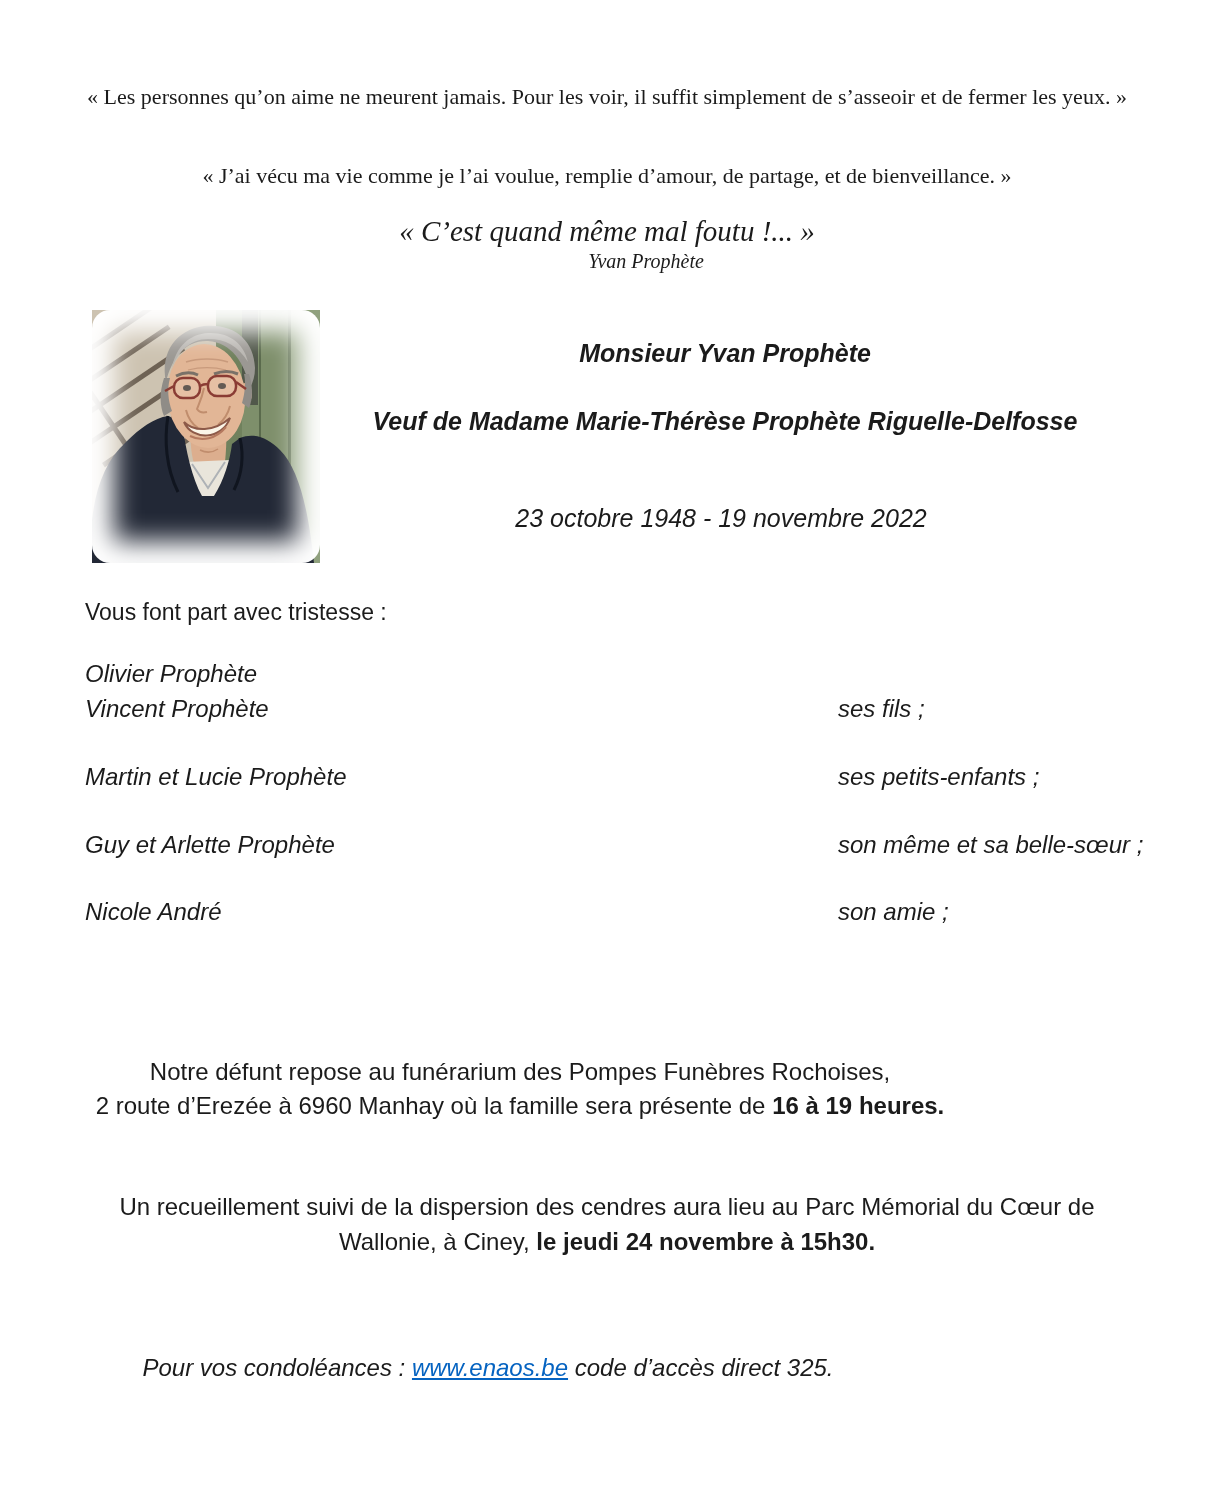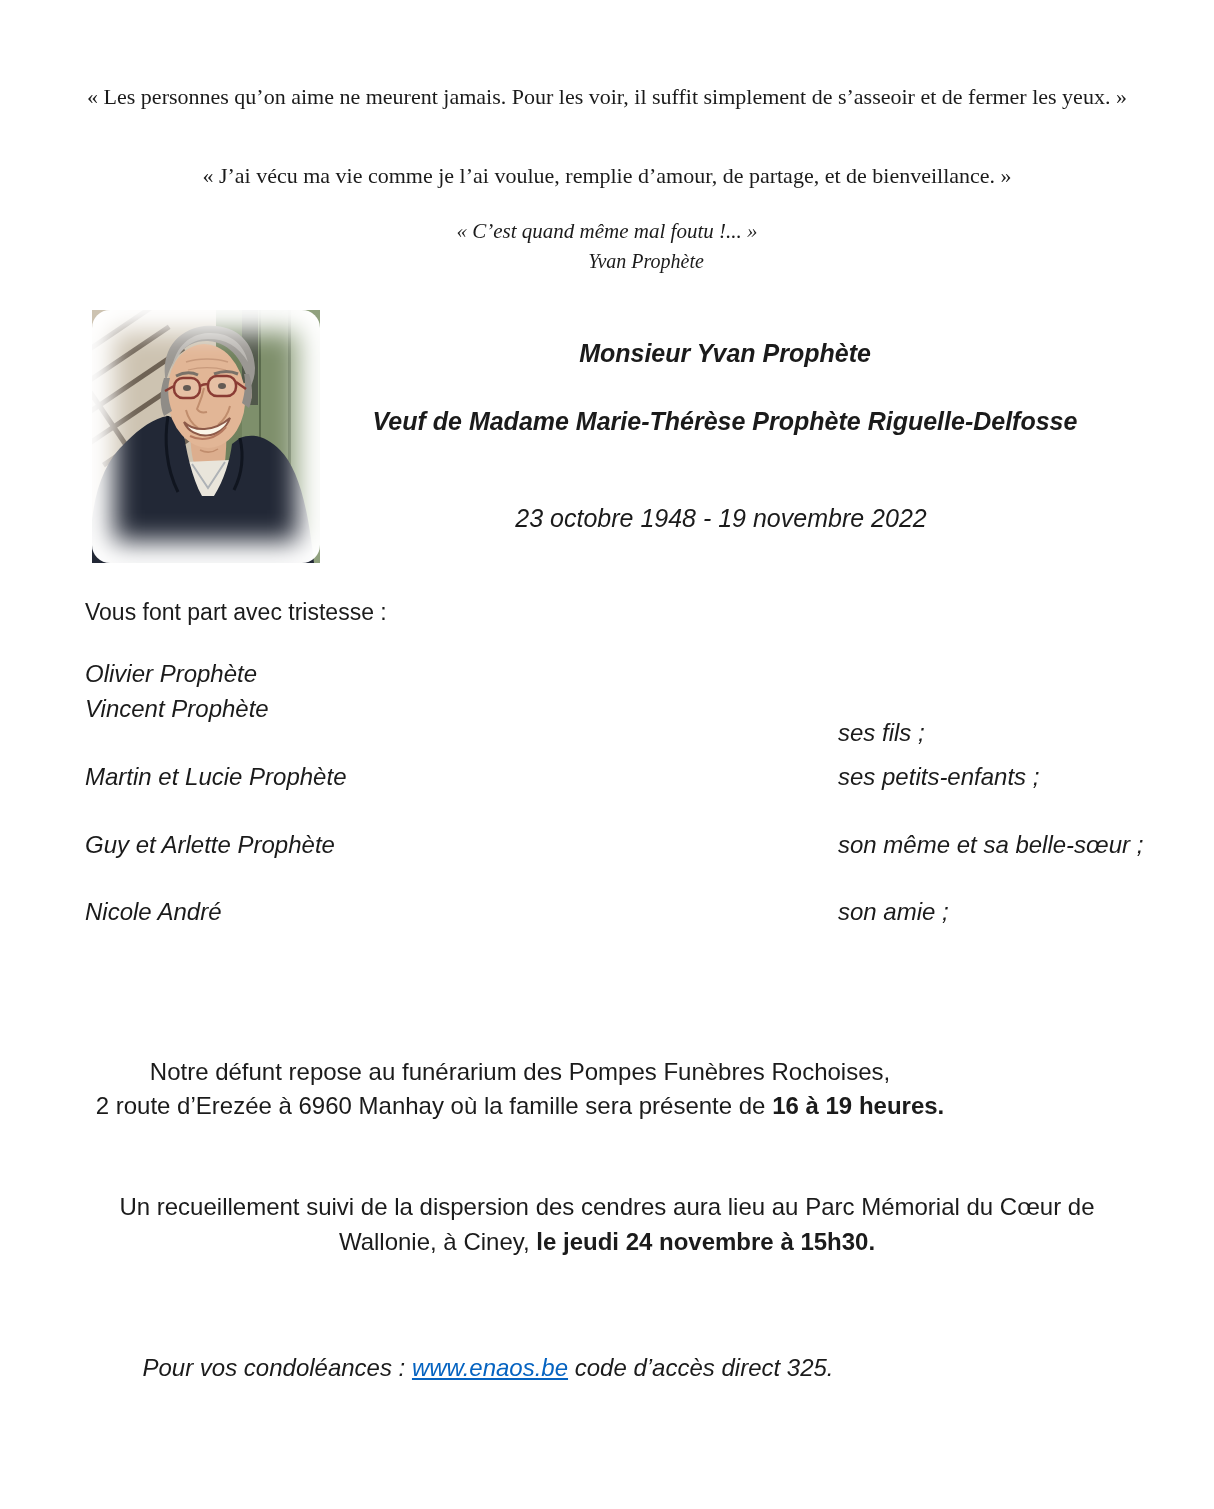--- a/index.html
+++ b/index.html
@@ -12,42 +12,42 @@
     overflow:hidden;
   }
   .abs{position:absolute;}
   .serif{font-family:"Liberation Serif","DejaVu Serif",serif;}
   .center{text-align:center;}
   .it{font-style:italic;}
   .b{font-weight:700;}
 
   #quote1{top:82px;left:82px;width:1050px;font-size:22px;line-height:30px;}
   #quote2{top:161px;left:0;width:1214px;font-size:22px;line-height:30px;}
-  #quote3{top:216px;left:0;width:1214px;font-size:21px;line-height:30px;}
+  #quote3{top:216px;left:0;width:1214px;font-size:29px;line-height:30px;}
   #quote3-attrib{top:247px;left:0;width:1214px;padding-left:78px;box-sizing:border-box;font-size:20px;line-height:28px;}
 
   #photo{left:92px;top:310px;width:228px;height:253px;}
   #photo svg{display:block;width:228px;height:253px;}
   #photo::after{
     content:"";position:absolute;inset:0;
     box-shadow:inset 0 0 26px 22px #ffffff;
     border-radius:18px;
     pointer-events:none;
   }
 
   #main-title{top:336px;left:320px;width:810px;font-size:25px;line-height:34px;}
   #subtitle{top:404px;left:320px;width:810px;font-size:25px;line-height:34px;}
   #dates{top:501px;left:316px;width:810px;font-size:25px;line-height:34px;}
 
   #intro{top:596px;left:85px;font-size:23px;line-height:32px;}
 
   .fam-name{left:85px;font-size:24px;line-height:32px;}
   .fam-rel{left:838px;font-size:24px;line-height:32px;}
   #fam-name-0{top:658px;}
-  #fam-name-1{top:693px;}  #fam-rel-1{top:717px;text-align:center;}
+  #fam-name-1{top:693px;}  #fam-rel-1{top:693px;text-align:center;}
   #fam-name-2{top:761px;}  #fam-rel-2{top:761px;}
   #fam-name-3{top:829px;}  #fam-rel-3{top:829px;}
   #fam-name-4{top:896px;}  #fam-rel-4{top:896px;}
 
   #repose{top:1055px;left:0;width:1040px;font-size:24px;line-height:34px;}
   #ceremony{top:1189px;left:0;width:1214px;font-size:24px;line-height:35px;}
   #condolences{top:1351px;left:0;width:976px;font-size:24px;line-height:34px;}
   a.link{color:#0563C1;text-decoration:underline;cursor:pointer;}
 </style>
 </head>

